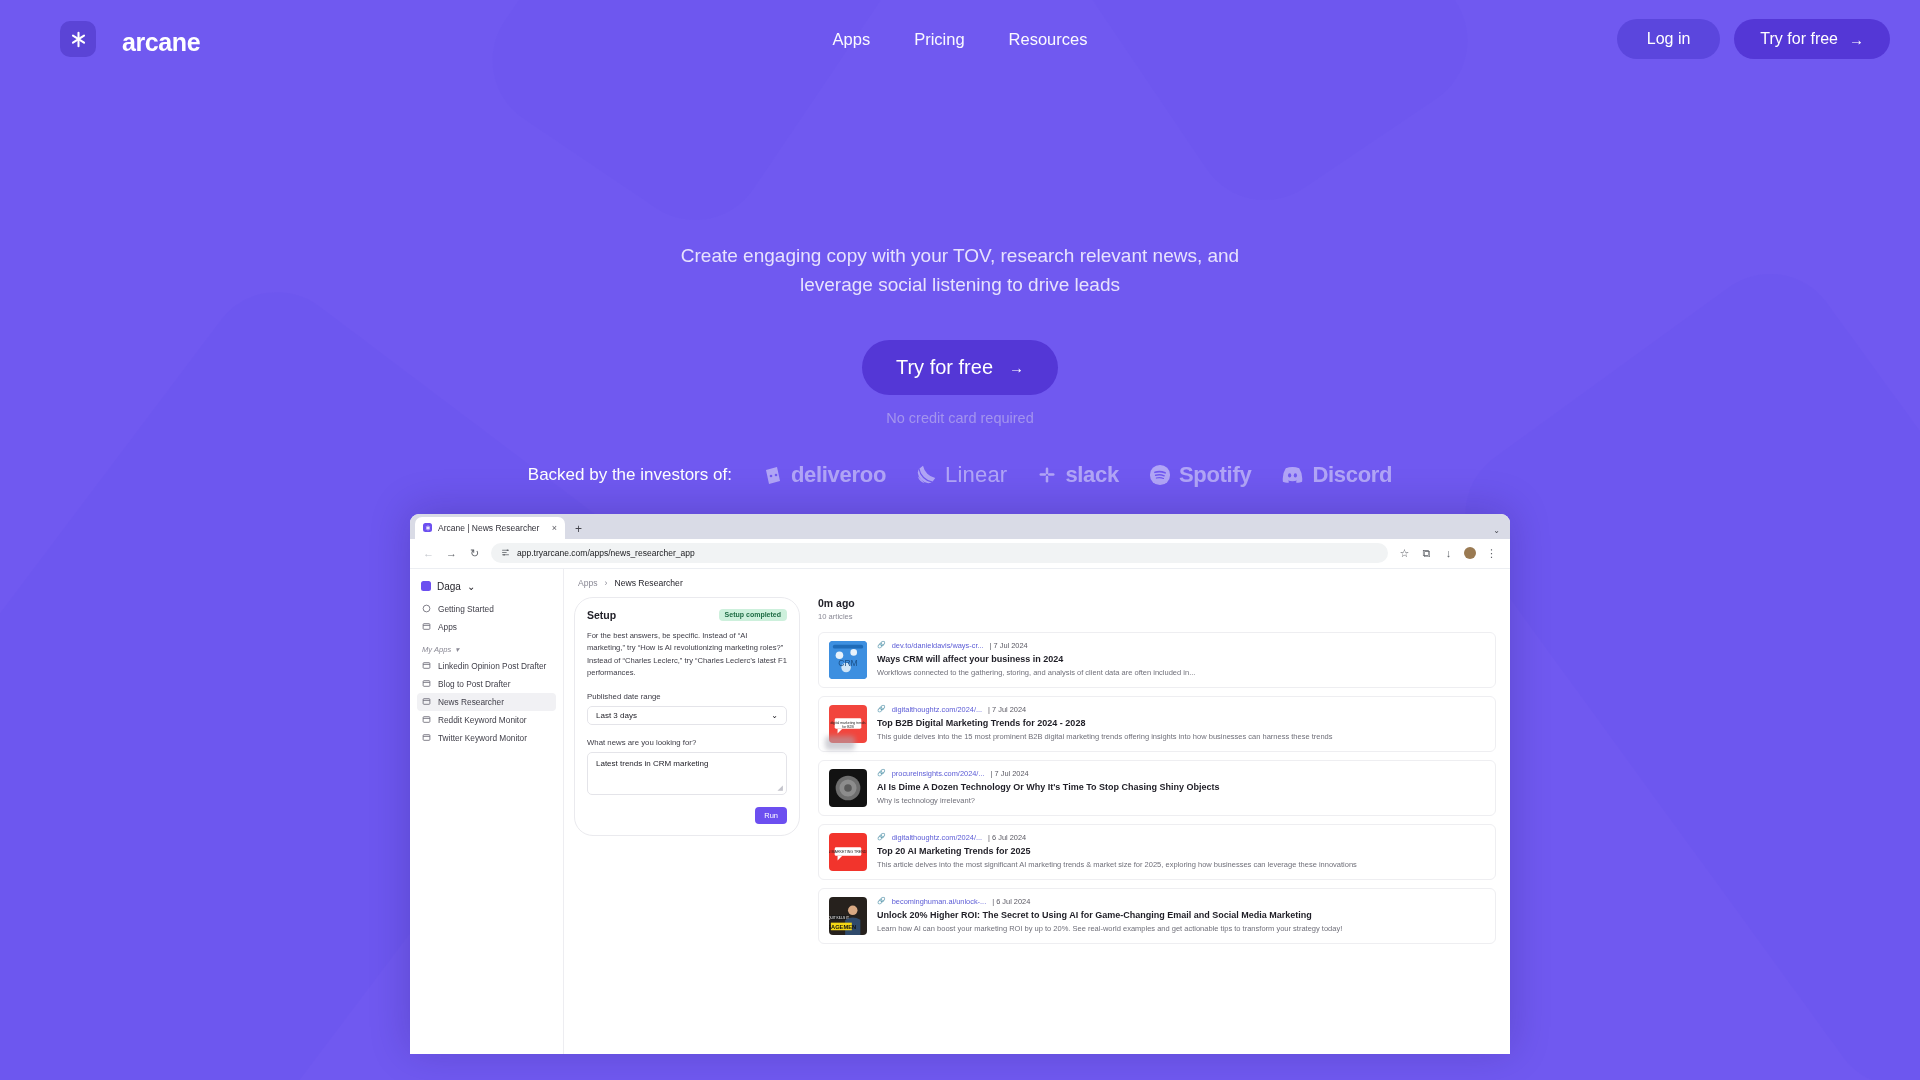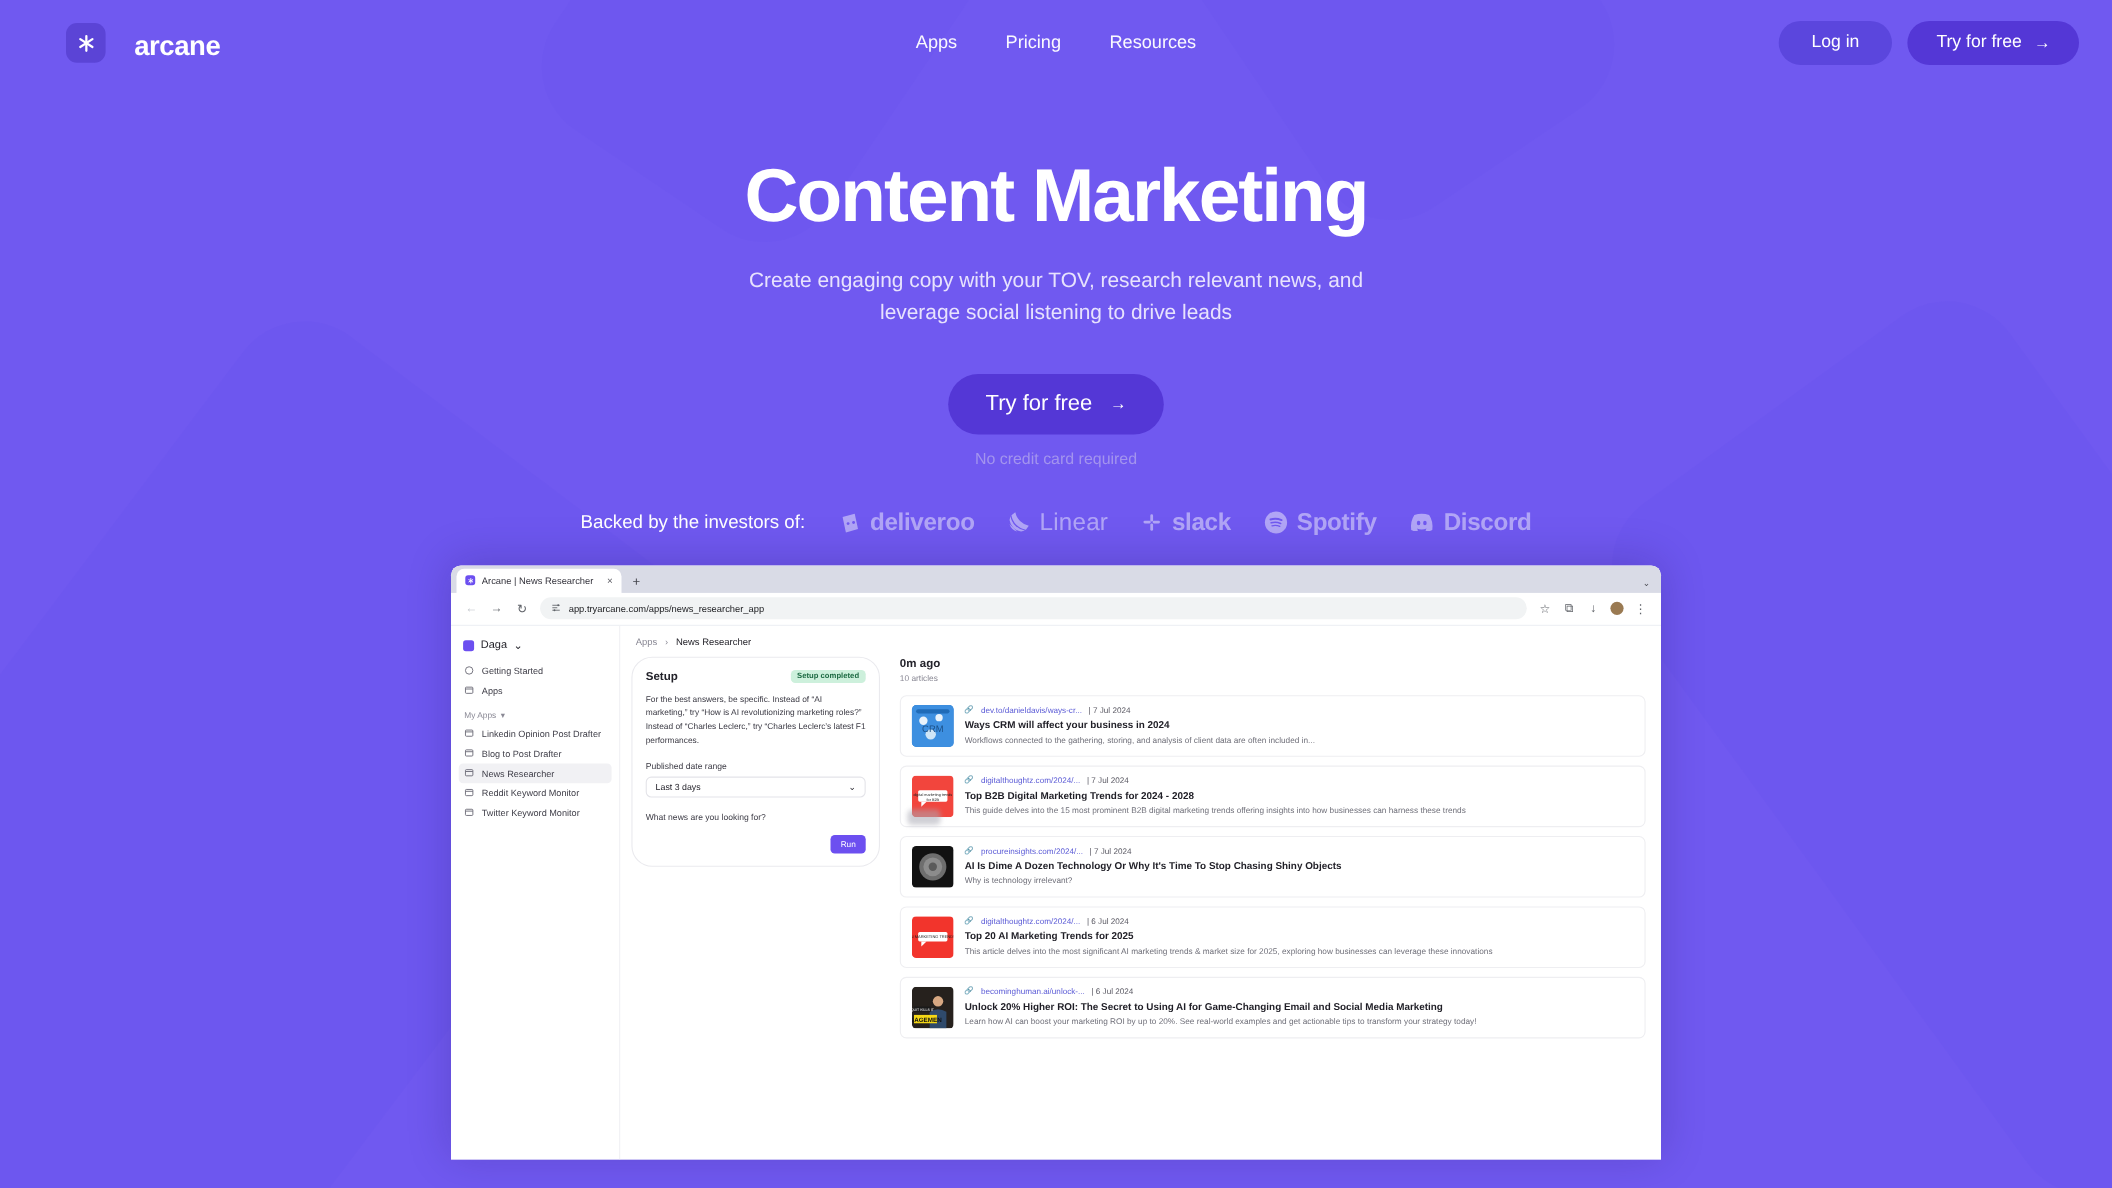--- a/index.html
+++ b/index.html
@@ -144,21 +144,21 @@
   .side-logo { width: 10px; height: 10px; border-radius: 2.5px; background: #6c4ff0; }
   .side-item {
     display: flex; gap: 7px;
     padding: 4px 5px; border-radius: 4px;
     font-size: 8.3px; color: #3f3e48; cursor: pointer;
   }
   .side-item.active { background: #f1f1f4; }
   .side-ico { width: 9px; height: 9px; flex: 0 0 auto; color: #6d6c78; }
   .side-group {
     font-size: 7.6px; color: #8a8995; padding: 9px 5px 3px;
-    display: flex; align-items: center; gap: 4px;
+    display: flex; align-items: center; gap: 4px; font-style: italic;
   }
 
   
   .main { flex: 1; display: flex; flex-direction: column; background: #fff; min-width: 0; }
   .crumbs {
     padding: 9px 14px; font-size: 8.6px; color: #8a8995;
     display: flex; gap: 7px; align-items: center;
   }
   .crumbs .cur { color: #25242b; }
   .panes { display: flex; gap: 0; flex: 1; min-height: 0; }
@@ -261,21 +261,21 @@
     <button class="btn-ghost">Log in</button>
     <button class="btn-solid">
       <span>Try for free</span>
       <span class="arrow">→</span>
     </button>
   </div>
 </div>
 
 <div class="hero">
   <h1>
-    <span>Content Marketing</span><br>
+    <br>
   </h1>
   <p class="hero-sub">Create engaging copy with your TOV, research relevant news, and leverage social listening to drive leads</p>
   <div class="hero-cta">
     <button class="btn-hero">
       <span>Try for free</span>
       <span class="arrow">→</span>
     </button>
   </div>
   <div class="no-card">No credit card required</div>
 </div>
@@ -455,20 +455,24 @@
           </div>
           <div class="setup-desc">For the best answers, be specific. Instead of “AI marketing,” try “How is AI revolutionizing marketing roles?” Instead of “Charles Leclerc,” try “Charles Leclerc’s latest F1 performances.</div>
 
           <div class="field-label">Published date range</div>
           <div class="select">
             <span>Last 3 days</span>
             <span>⌄</span>
           </div>
 
           <div class="field-label">What news are you looking for?</div>
+          <div class="textarea">
+            <span>Latest trends in CRM marketing</span>
+            <span class="ta-grip">◢</span>
+          </div>
 
           <div class="setup-foot">
             <button class="run-btn">Run</button>
           </div>
         </div>
 
         <div class="results">
           <div class="res-time">0m ago</div>
           <div class="res-count">10 articles</div>
 

